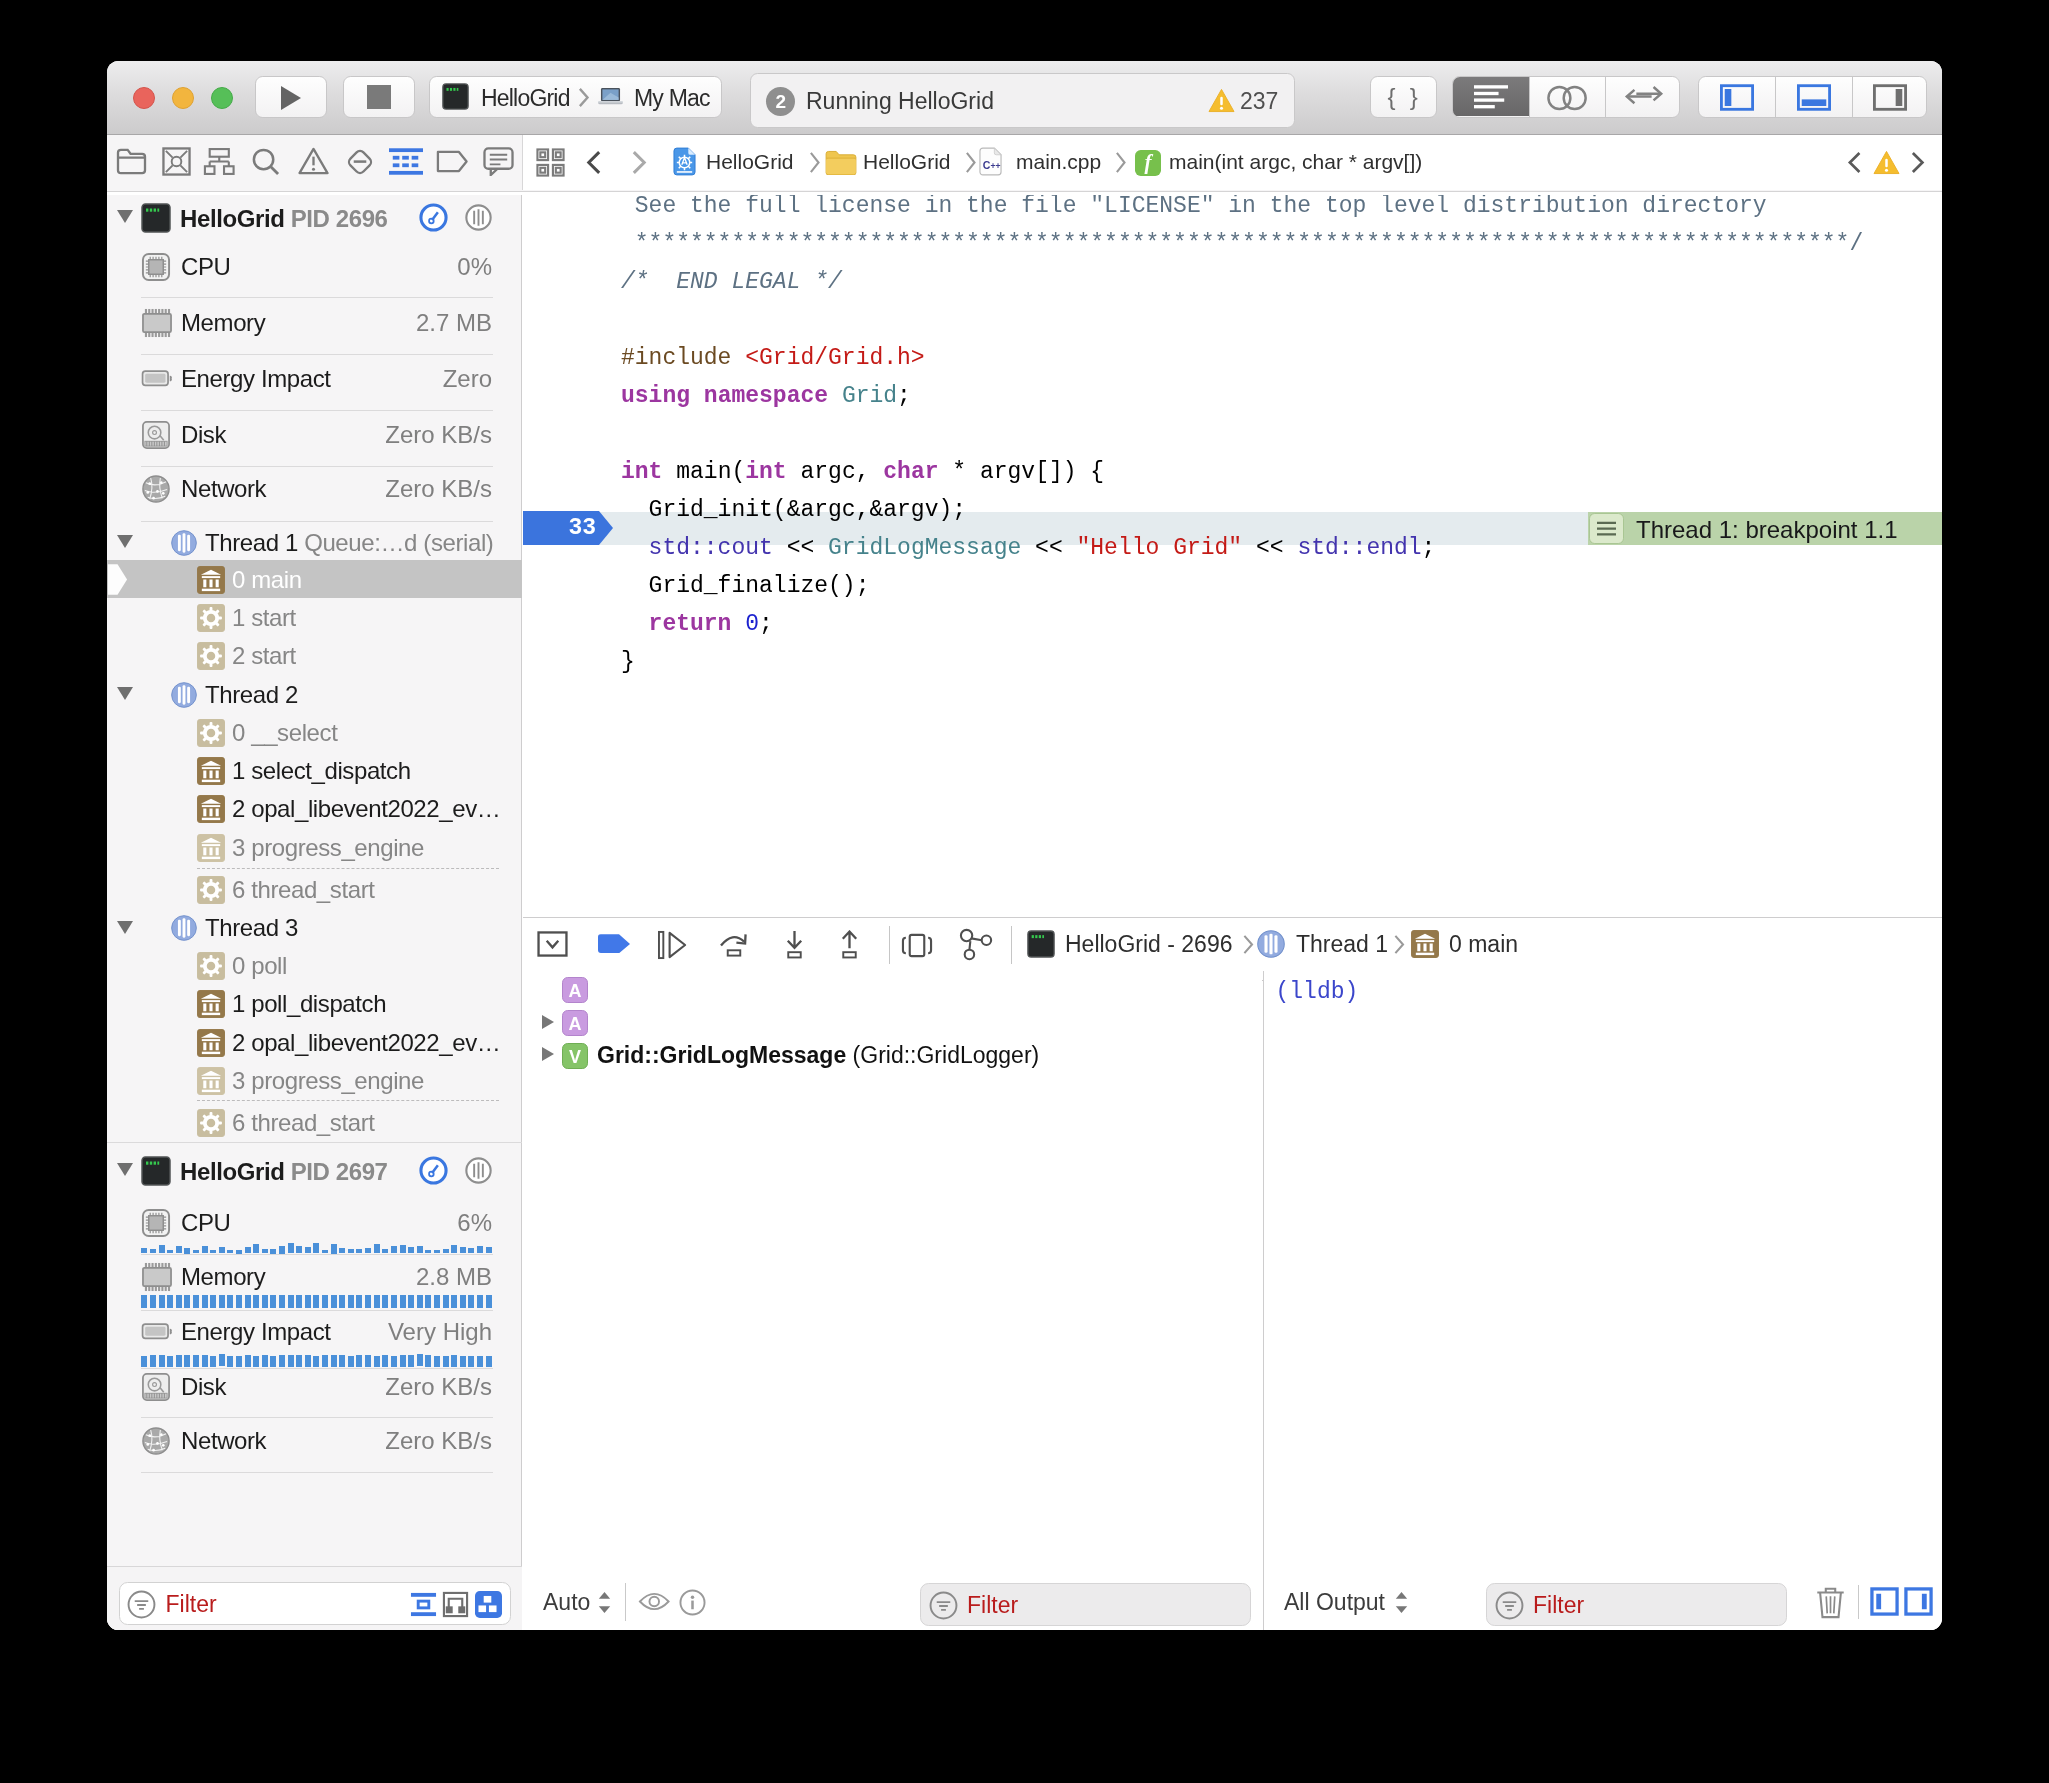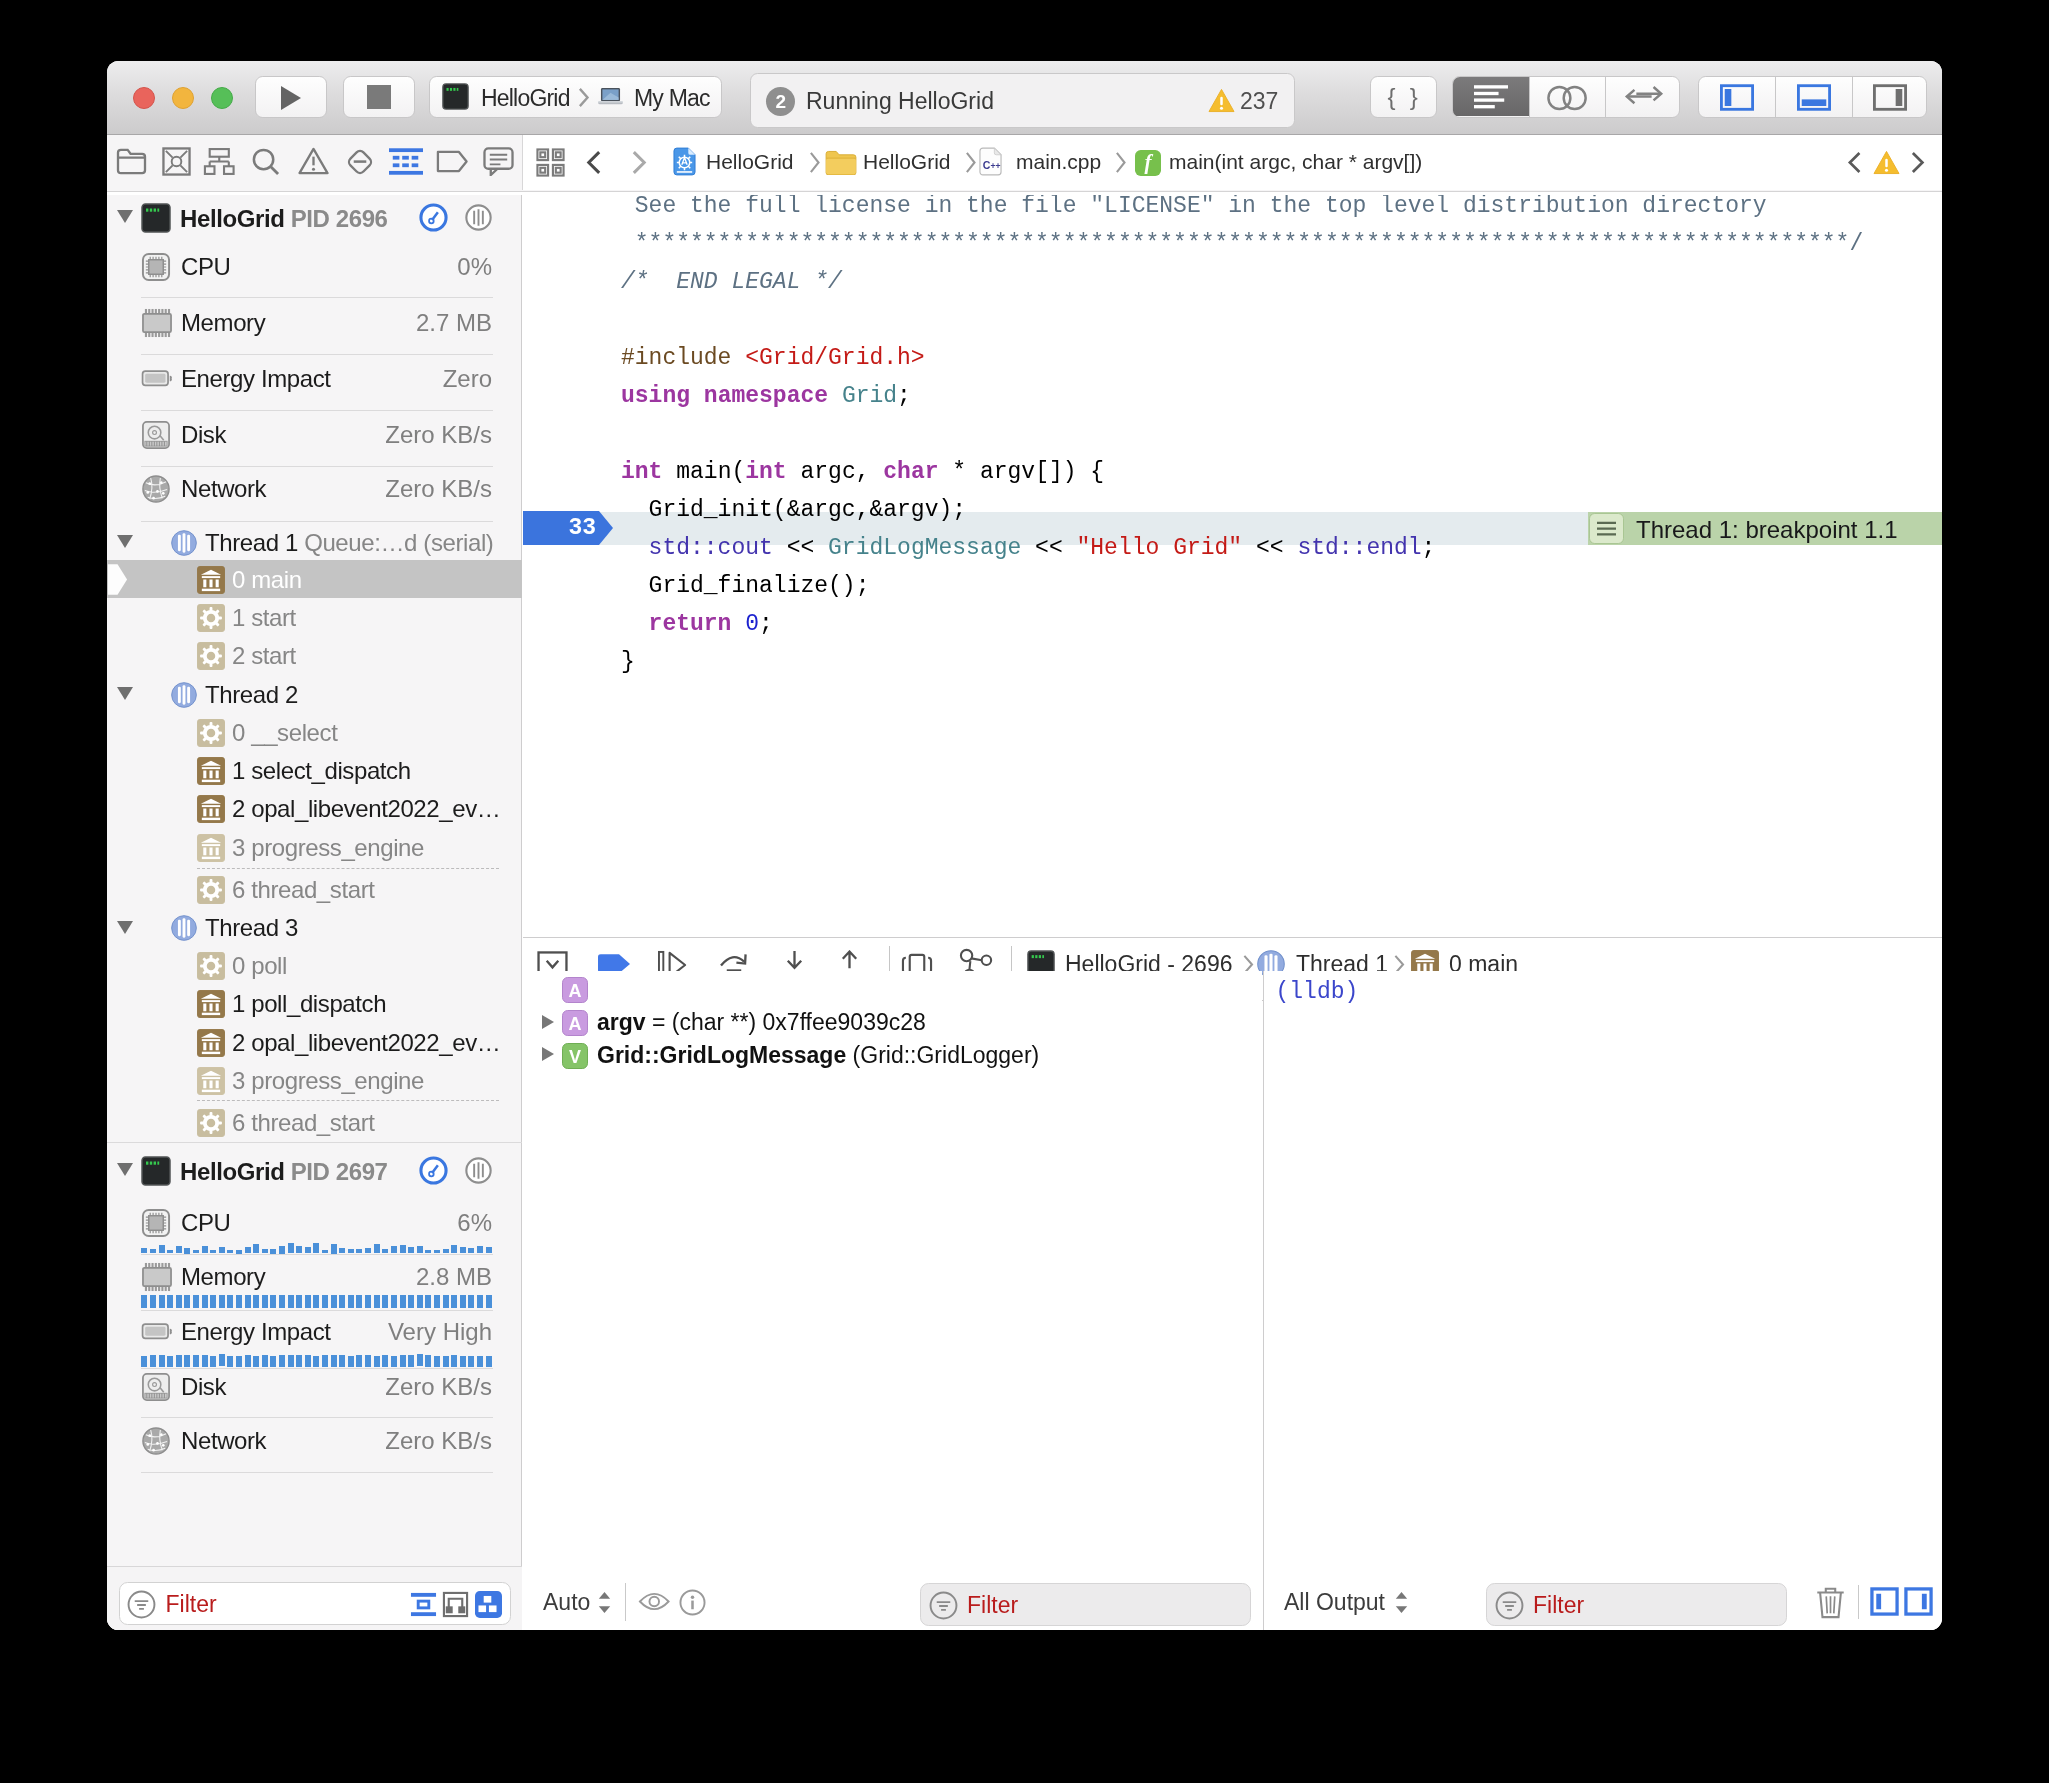--- a/index.html
+++ b/index.html
@@ -26,21 +26,21 @@
 #code{position:absolute;left:98px;top:-7.6px;font-family:"Liberation Mono",monospace;font-size:23px;line-height:38px;white-space:pre;}
 #gutter{position:absolute;left:0px;top:-7.6px;width:70px;font-family:"Liberation Mono",monospace;font-size:23px;line-height:32.5px;color:#a2a2a2;text-align:right;white-space:pre;}
 .mag{color:#9c36a0;font-weight:bold;}
 .teal{color:#45828b;}
 .red{color:#c41a16;}
 .brown{color:#6b4a22;}
 .indigo{color:#4334ae;}
 .num{color:#1c22cf;}
 .cmt{color:#5d7183;}
 
-#dbgbar{position:absolute;left:416px;top:876px;width:1419px;height:64px;background:#fff;border-top:1.4px solid #cecdce;border-bottom:1.4px solid #c9c8c9;}
+#dbgbar{position:absolute;left:416px;top:856px;width:1419px;height:64px;background:#fff;border-top:1.4px solid #cecdce;border-bottom:1.4px solid #c9c8c9;}
 #vars{position:absolute;left:416px;top:910px;width:739px;height:659px;background:#fff;}
 #console{position:absolute;left:1156px;top:910px;width:680px;height:659px;background:#fff;border-left:1.4px solid #cecdce;}
 .vrow{position:absolute;left:0;width:736px;height:32.5px;font-size:23px;color:#111;}
 .badge{position:absolute;width:26px;height:26px;border-radius:5.7px;color:#fff;font-size:18px;font-weight:bold;text-align:center;line-height:26px;}
 
 #navbottom{position:absolute;left:0;top:1505px;width:415px;height:64px;background:#f5f4f5;border-top:1.4px solid #d8d7d8;}
 .ffield{position:absolute;height:43px;border-radius:8.6px;font-size:23px;}
 .fph{color:#b91c1c;font-size:23px;}
 </style></head><body>
 <div id="win">
@@ -883,21 +883,20 @@
           <rect x="19.3" y="14" width="3.2" height="8"></rect>
           <rect x="5" y="23.5" width="19" height="2.5"></rect>
         </g>
       </svg>
 <div class="abs" style="left:926px;top:13.4px;font-size:23px;color:#2e2e2e;">0 main</div>
 </div>
 <div id="vars">
 <div class="abs badge" style="left:39px;top:5.7px;background:#c99be0;border:1px solid #b384cc;">A</div>
 <div class="abs" style="left:19px;top:44px;width:0;height:0;border-left:12.4px solid #777;border-top:7.6px solid transparent;border-bottom:7.6px solid transparent;"></div>
 <div class="abs badge" style="left:39px;top:39px;background:#c99be0;border:1px solid #b384cc;">A</div>
-<div class="vrow" style="left:74px;top:38px;"><b>argv</b> = (char **) 0x7ffee9039c28</div>
 <div class="abs" style="left:19px;top:76px;width:0;height:0;border-left:12.4px solid #777;border-top:7.6px solid transparent;border-bottom:7.6px solid transparent;"></div>
 <div class="abs badge" style="left:39px;top:72px;background:#85c468;border:1px solid #6fae54;">V</div>
 <div class="vrow" style="left:74px;top:71px;"><b>Grid::GridLogMessage</b> (Grid::GridLogger)</div>
 </div>
 <div id="console">
 <div class="abs" style="left:11.5px;top:7.6px;font-family:'Liberation Mono',monospace;font-weight:normal;font-size:23px;color:#3b46cb;">(lldb)</div>
 </div>
 <div id="navbottom">
 <div class="ffield" style="left:11.5px;top:15.3px;width:392px;background:#fff;border:1.4px solid #d2d2d2;">
 <svg class="abs" style="left:7.6px;top:6.7px" width="29" height="29" viewBox="0 0 30 30">

